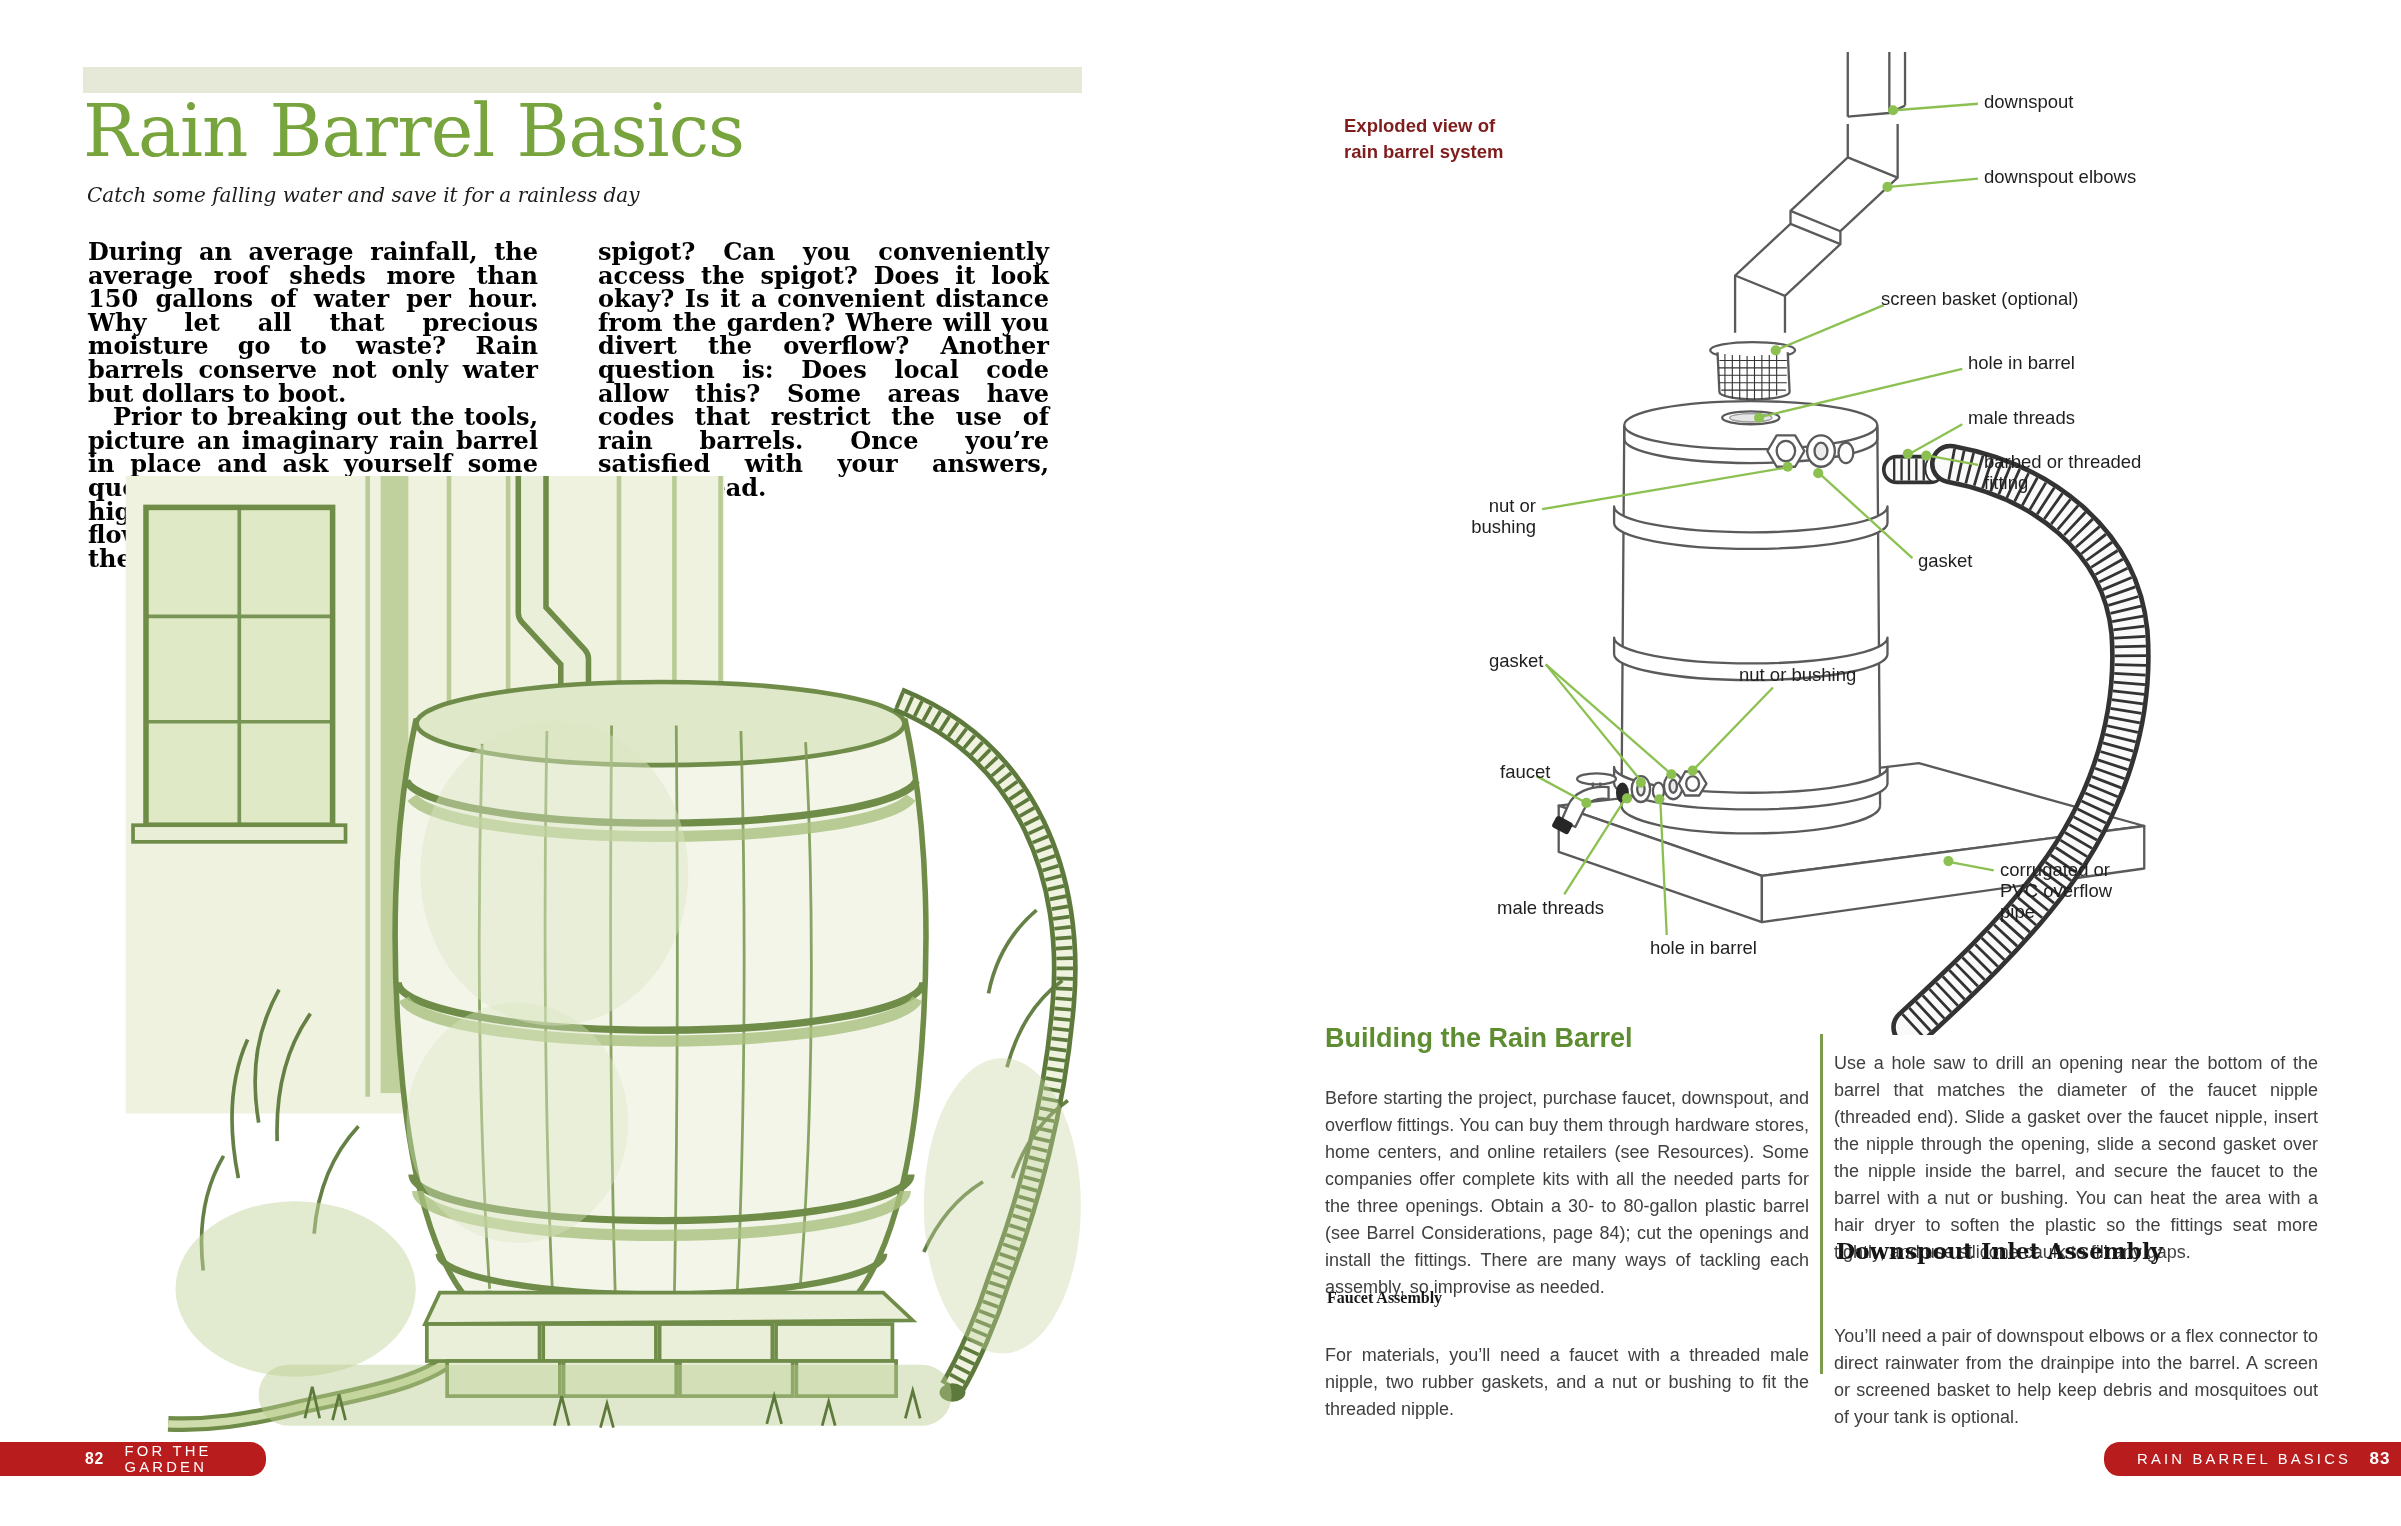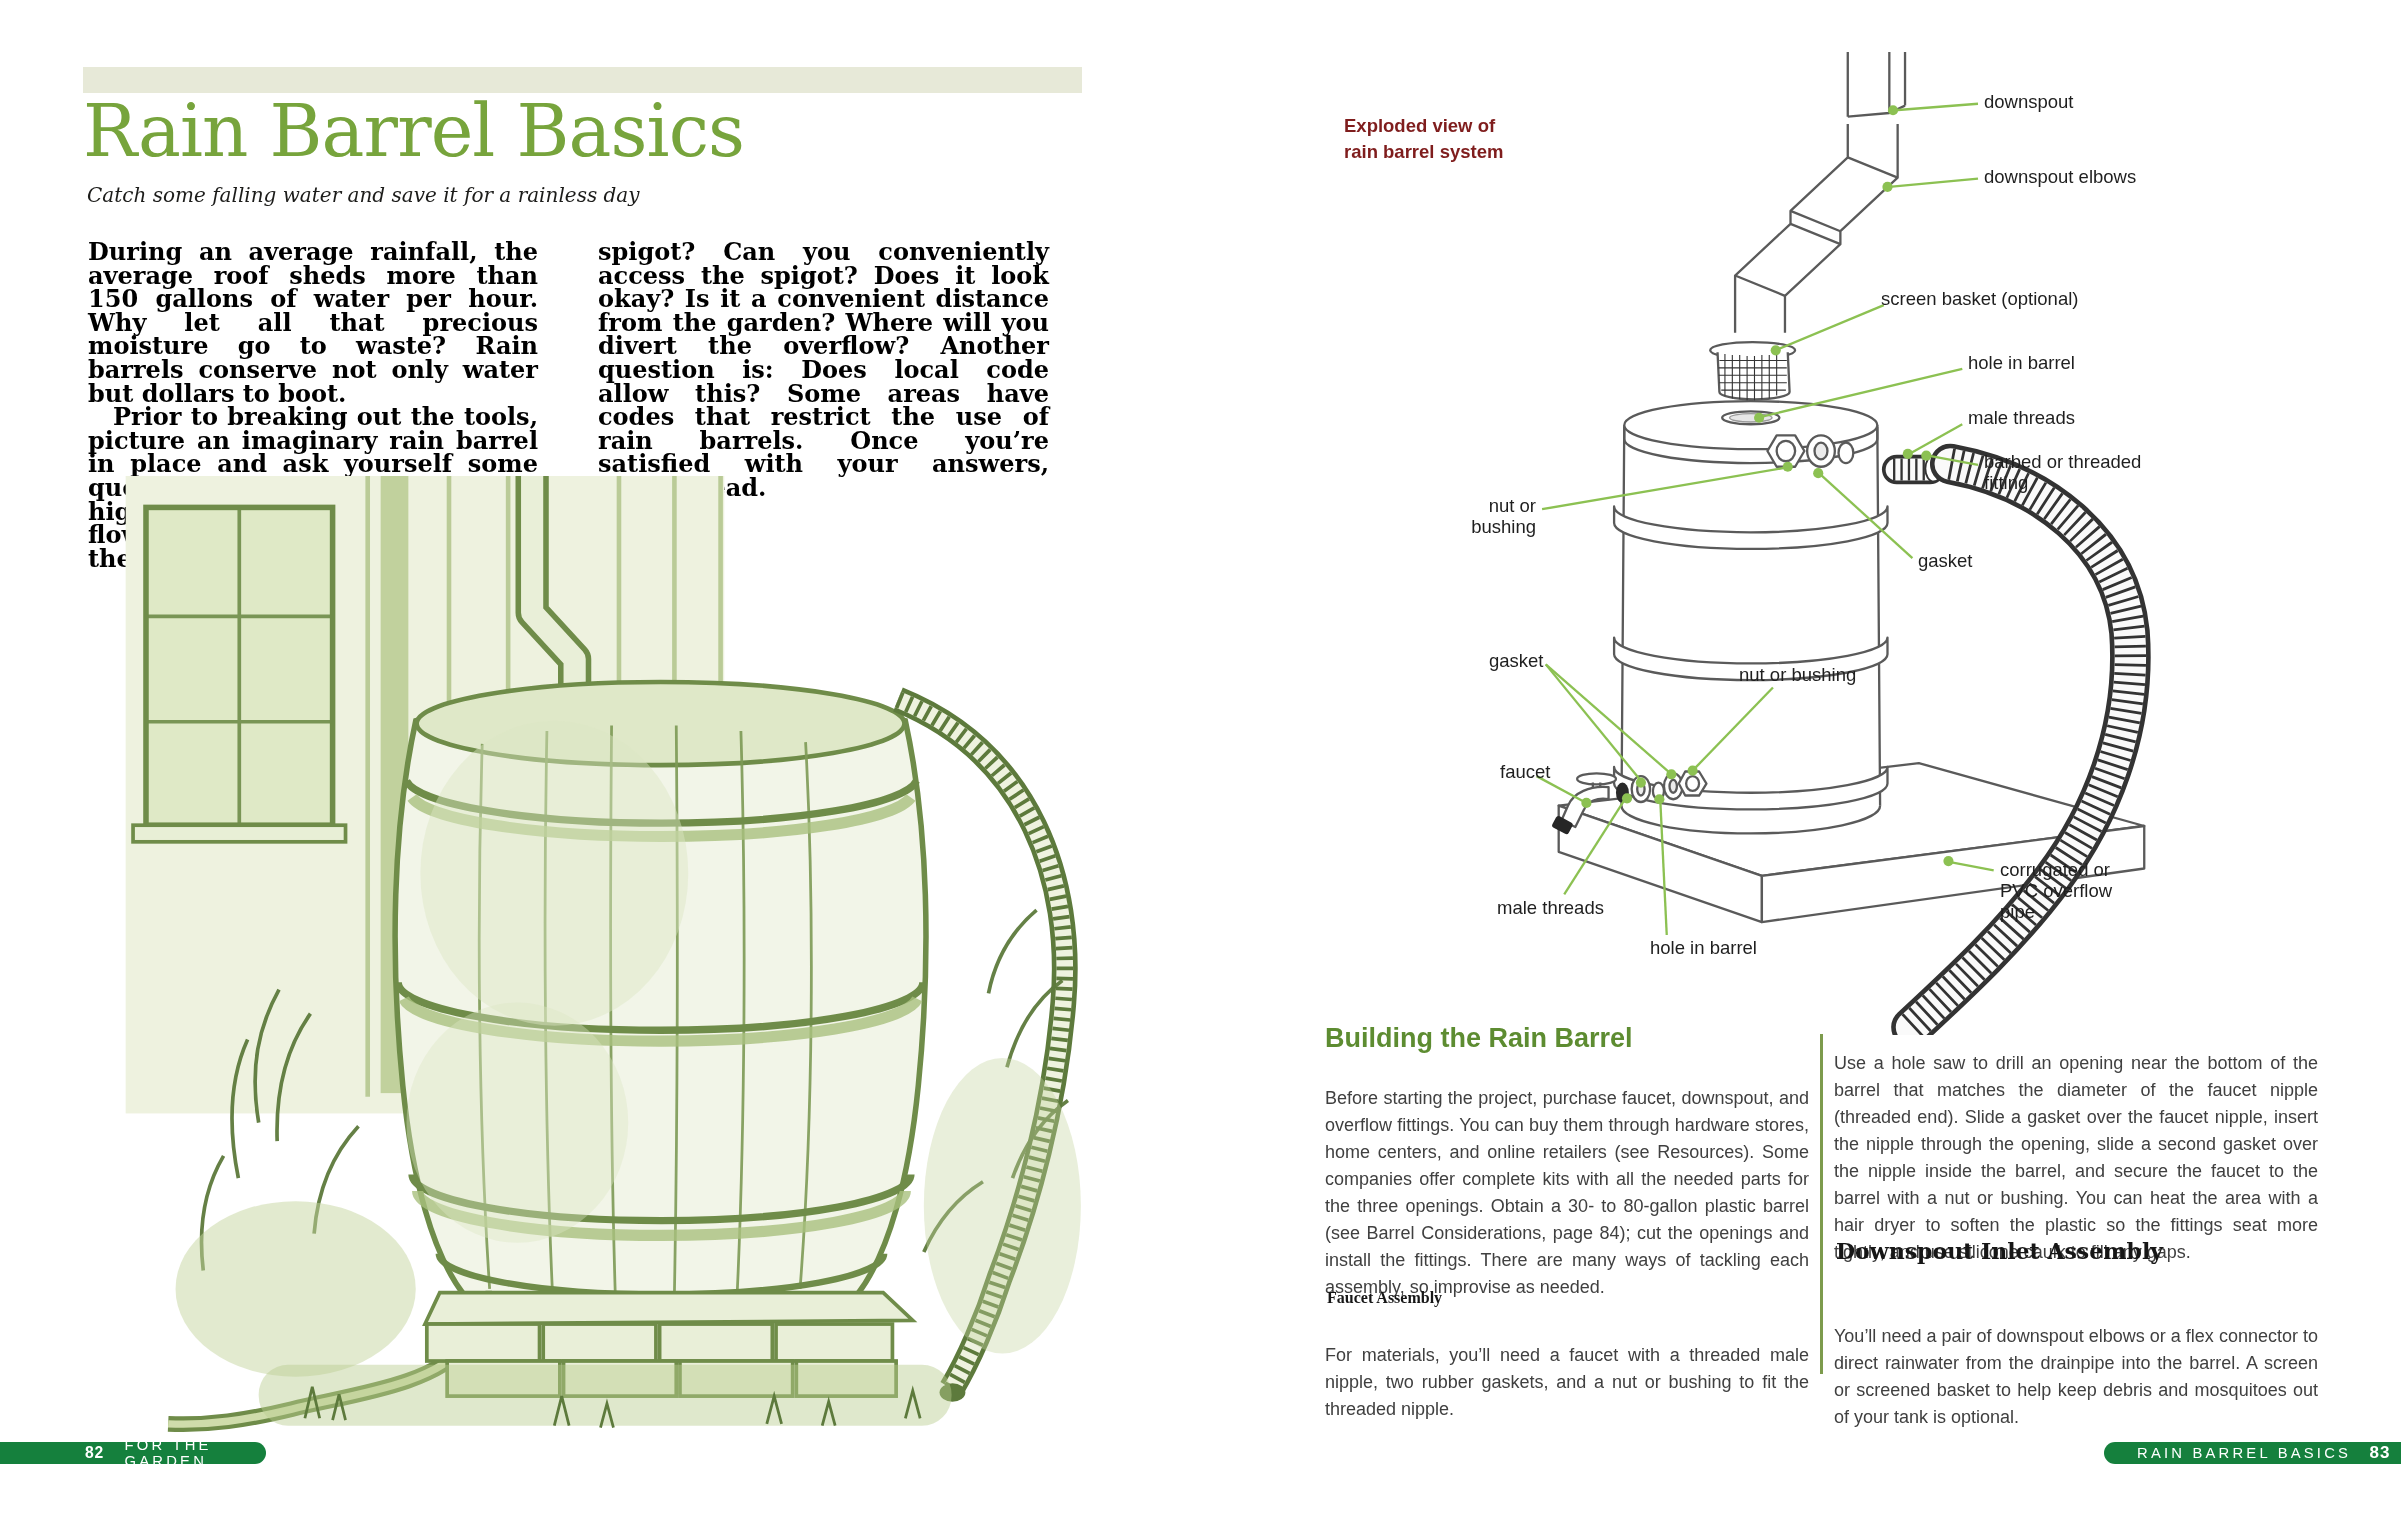--- a/index.html
+++ b/index.html
@@ -13,21 +13,21 @@
               font-size:72px;line-height:85px;font-weight:400;color:#77a43c;letter-spacing:-0.9px;}
   #page-subtitle{left:87px;top:183px;width:998px;font-family:"DejaVu Serif",serif;
               font-style:italic;font-size:20px;color:#1c1c1a;}
   .intro-col{font-family:"DejaVu Serif",serif;font-weight:bold;font-size:24px;line-height:23.6px;
              color:#000000;text-align:justify;}
   #intro-col1{left:88px;top:240px;width:450px;}
   #intro-col2{left:598px;top:240px;width:451px;}
   .indent{text-indent:25px;margin:0;}
   .noindent{margin:0;}
 
-  .footer-pill{top:1442px;height:22px;background:#15803d;color:#ffffff;display:flex;
+  .footer-pill{top:1442px;height:34px;background:#b91c1c;color:#ffffff;display:flex;
                align-items:center;font-size:14.8px;letter-spacing:3.2px;}
   #footer-left{left:0;width:266px;border-radius:0 15.7px 15.7px 0;padding-left:0;}
   #footer-left .num{margin-left:85px;font-weight:bold;letter-spacing:0.9px;font-size:15.7px;}
   #footer-left .sec{margin-left:20.3px;}
   #footer-right{left:2104px;width:297px;border-radius:15.7px 0 0 15.7px;}
   #footer-right .sec{margin-left:33px;}
   #footer-right .num{margin-left:18.5px;font-weight:bold;letter-spacing:0.9px;font-size:17px;}
 
   
   #diagram-caption{left:1344px;top:113px;width:240px;font-weight:bold;font-size:18.5px;

